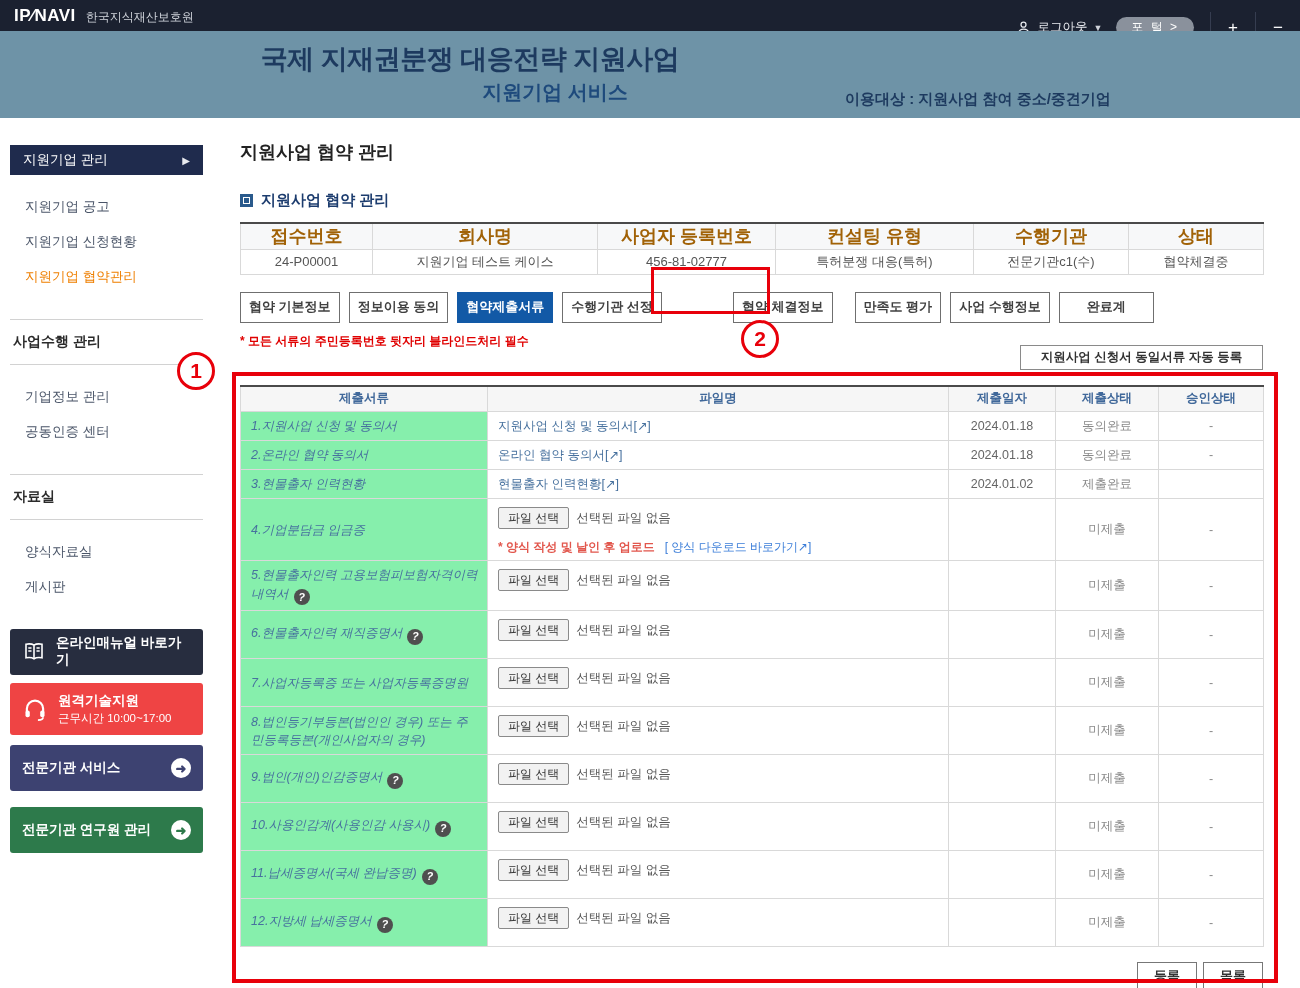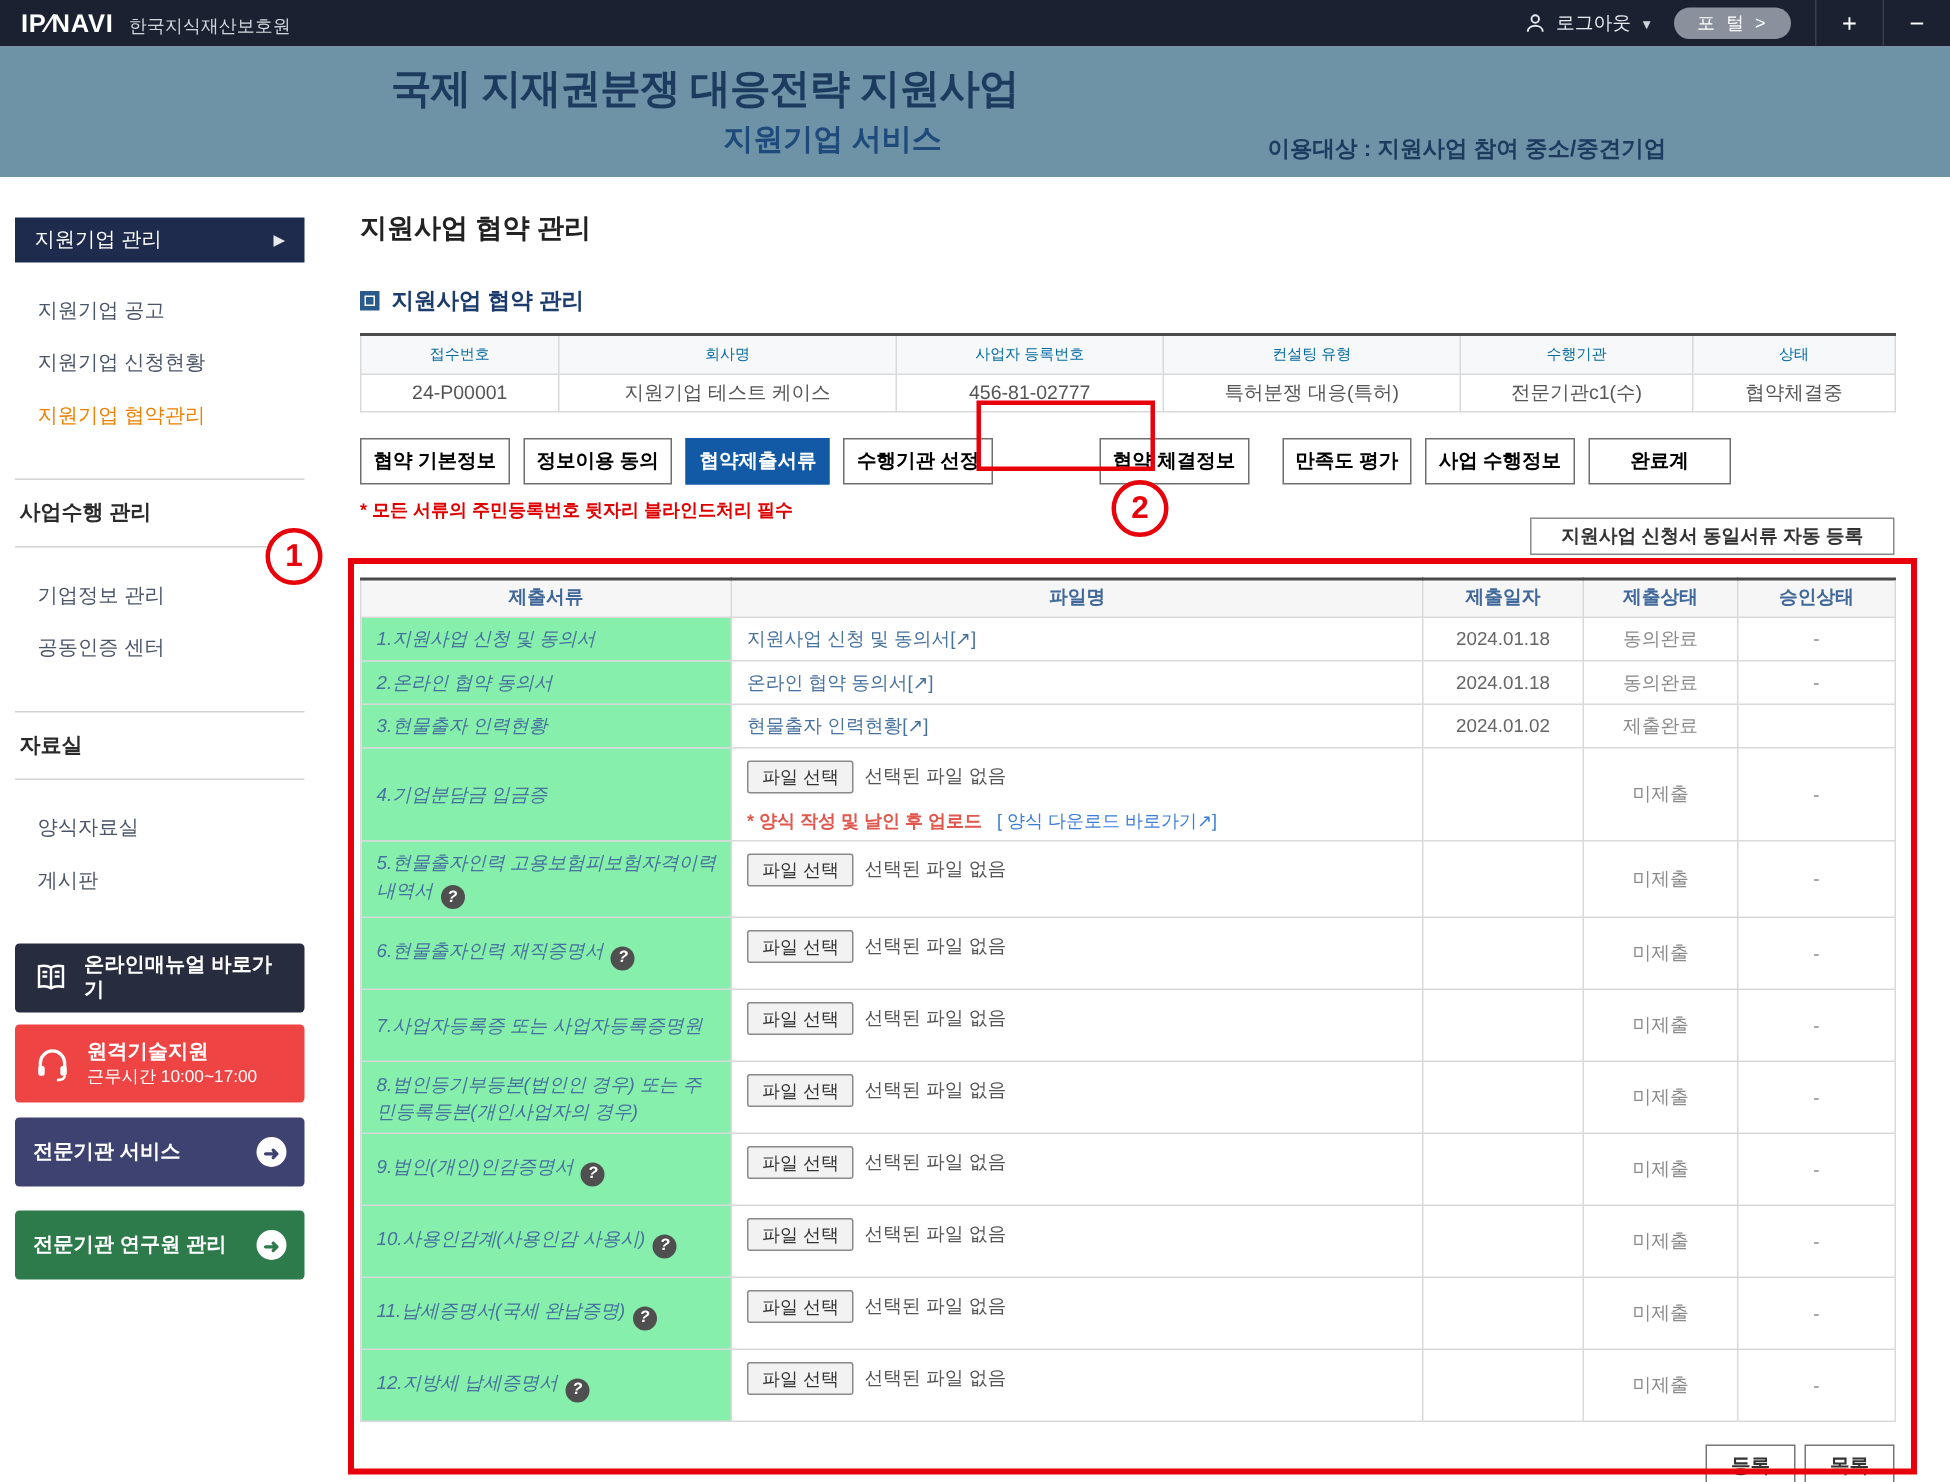--- a/index.html
+++ b/index.html
@@ -6,21 +6,21 @@
   html,body { width:1300px; height:988px; background:#fff;
     font-family:"Liberation Sans","DejaVu Sans",sans-serif; color:#333; overflow:hidden; }
   .page { position:relative; width:1300px; height:988px; }
 
   
   .topbar { position:absolute; left:0; top:0; width:1300px; height:31px; background:#1b2130;
     display:flex; align-items:center; color:#fff; }
   .logo-wrap { display:flex; align-items:baseline; margin-left:14px; }
   .logo { font-size:17px; font-weight:bold; letter-spacing:.5px; color:#fff; }
   .org { font-size:12px; color:#d3d7de; margin-left:10px; }
-  .top-right { position:absolute; right:0; top:0; height:31px; display:flex; align-items:center; }
+  .top-right { position:absolute; right:0; top:12px; height:31px; display:flex; align-items:center; }
   .person-ic { display:inline-flex; margin-right:6px; }
   .logout { font-size:12.5px; color:#e8eaef; }
   .caret { font-size:9px; margin:0 14px 0 6px; color:#cfd3da; }
   .portal-pill { height:21px; padding:0 15px; border-radius:11px; background:#8a919c;
     color:#fff; font-size:12px; display:flex; align-items:center; letter-spacing:2px; border:none; }
   .top-sep { width:1px; height:31px; background:#363d50; margin:0 0; }
   .zoom-btn { width:44px; height:31px; display:flex; align-items:center; justify-content:center;
     font-size:17px; color:#fff; background:transparent; border:none; }
 
   
@@ -55,27 +55,27 @@
   
   .main { position:absolute; left:240px; top:140px; width:1023px; }
   .page-title { font-size:18px; font-weight:bold; color:#222; }
   .section-row { margin-top:27px; display:flex; align-items:center; }
   .sq-bullet { width:13px; height:13px; border:3px solid #2a5a8c; background:#fff; display:inline-block; margin-right:8px; position:relative; }
   .sq-bullet::after { content:""; position:absolute; left:1px; top:1px; width:5px; height:5px; background:#2a5a8c; }
   .section-title { font-size:15px; font-weight:bold; color:#1c3c6e; }
 
   table { border-collapse:collapse; table-layout:fixed; }
   .info-table { width:1023px; margin-top:12px; border-top:2px solid #4a4a4a; }
-  .info-table th { background:#f7f8f9; color:#0369a1; font-size:10px; font-weight:normal;
+  .info-table th { background:#f7f8f9; color:#a16207; font-size:18px; font-weight:bold;
     border:1px solid #d9d9d9; height:26px; }
   .info-table td { font-size:13px; color:#555; text-align:center; border:1px solid #d9d9d9; height:25px; background:#fff; }
 
   .tabs { margin-top:17px; display:flex; align-items:center; }
   .tab { height:31px; min-width:82px; padding:0 8px; background:#fff; border:1px solid #6f6f6f;
-    font-size:13px; font-weight:bold; color:#000000; margin-right:9px; font-family:inherit; }
+    font-size:13px; font-weight:bold; color:#404040; margin-right:9px; font-family:inherit; }
   .tab.active { background:var(--tab-active,#1259a6); border-color:var(--tab-active,#1259a6); color:#fff; }
   .tab:nth-child(5) { margin-left:62px; margin-right:22px; min-width:95px; }
   .tab:nth-child(7),.tab:nth-child(8) { min-width:95px; }
 
   .note-row { position:relative; margin-top:8px; height:48px; }
   .red-note { font-size:12px; font-weight:bold; color:#e00000; }
   .auto-reg { position:absolute; right:0; top:14px; height:25px; padding:0 14px; min-width:243px;
     background:#fff; border:1px solid #8a8a8a; font-size:12.5px; font-weight:bold; color:#333; font-family:inherit; }
 
   .doc-table { width:1023px; margin-top:6px; border-top:2px solid #4a4a4a; }

